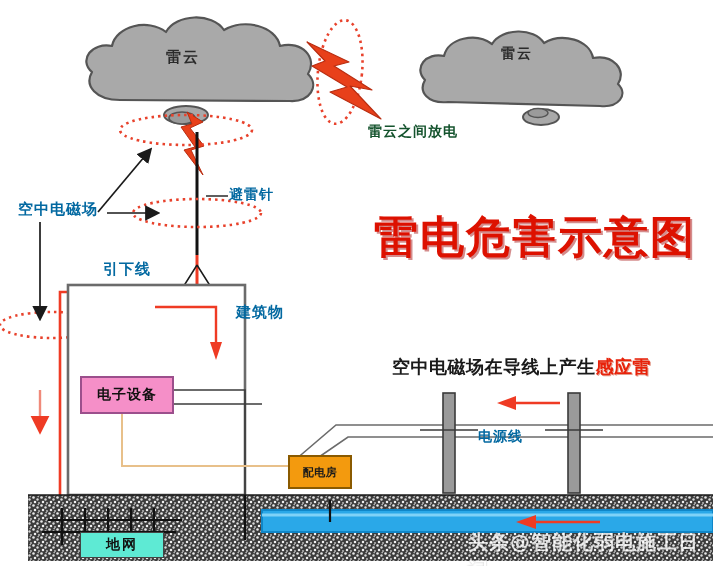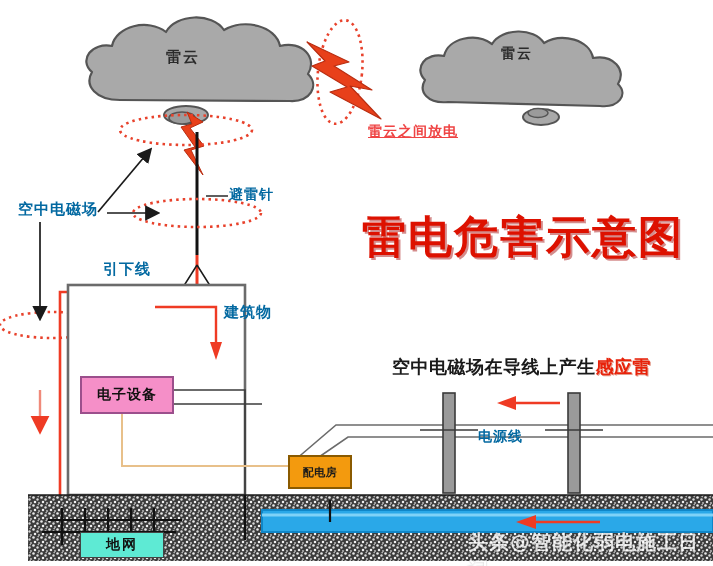--- a/index.html
+++ b/index.html
@@ -1,22 +1,22 @@
 <!DOCTYPE html>
 <html><head>
 <meta charset="utf-8">
 <style>
   html,body{margin:0;padding:0;background:#ffffff;}
   body{font-family:"DejaVu Sans","Liberation Sans",sans-serif;}
   #stage{position:relative;width:713px;height:566px;background:#ffffff;overflow:hidden;}
   #stage svg{position:absolute;left:0;top:0;}
   .lbl{position:absolute;white-space:nowrap;font-family:"DejaVu Sans","Liberation Sans",sans-serif;color:#0369a1;font-weight:bold;}
   .title{position:absolute;font-family:"DejaVu Serif","Liberation Serif",serif;font-weight:bold;color:#dd1100;
-         text-shadow:2px 2px 0 rgba(160,0,0,.45);letter-spacing:2px;}
-  .red-lbl{color:#ef4444;text-decoration:underline;}
+         text-shadow:2px 2px 0 rgba(160,0,0,.45);letter-spacing:2px;margin-left:12px;}
+  .red-lbl{color:#14532d;}
   .wm{position:absolute;color:#ffffff;opacity:.82;font-weight:bold;letter-spacing:1px;
       text-shadow:0 0 2px rgba(0,0,0,.35);}
   .boxlbl{position:absolute;display:flex;align-items:center;justify-content:center;
           font-weight:bold;font-family:"DejaVu Sans","Liberation Sans",sans-serif;}
 </style>
 </head>
 <body>
 
 <div id="stage">
 
@@ -159,21 +159,21 @@
   <div class="lbl" style="left:501px;top:45px;font-size:14px;letter-spacing:2px;color:#2b2b2b;">雷云</div>
 
   <div class="lbl red-lbl" style="left:368px;top:123px;font-size:14px;letter-spacing:1px;">雷云之间放电</div>
 
   <div class="lbl" style="left:18px;top:200px;font-size:15px;letter-spacing:1px;">空中电磁场</div>
 
   <div class="lbl" style="left:229px;top:186px;font-size:14px;letter-spacing:1px;">避雷针</div>
 
   <div class="lbl" style="left:103px;top:260px;font-size:15px;letter-spacing:1px;">引下线</div>
 
-  <div class="lbl" style="left:224px;top:303px;font-size:15px;letter-spacing:1px;">建筑物</div>
+  <div class="lbl" style="left:236px;top:303px;font-size:15px;letter-spacing:1px;">建筑物</div>
 
   <div class="lbl" style="left:478px;top:428px;font-size:14px;letter-spacing:1px;">电源线</div>
 
   <div style="position:absolute;left:392px;top:355px;font-size:18px;font-weight:bold;white-space:nowrap;">
     <span style="color:#1a1a1a;letter-spacing:0.5px;">空中电磁场在导线上产生</span><span style="color:#e8220a;text-shadow:1px 1px 0 rgba(200,60,30,.5);letter-spacing:0.5px;">感应雷</span>
   </div>
 
   <div class="title" style="left:362px;top:208px;font-size:44px;">雷电危害示意图</div>
 
   <div class="wm" style="left:468px;top:529px;font-size:20px;">头条@智能化弱电施工日记</div>

